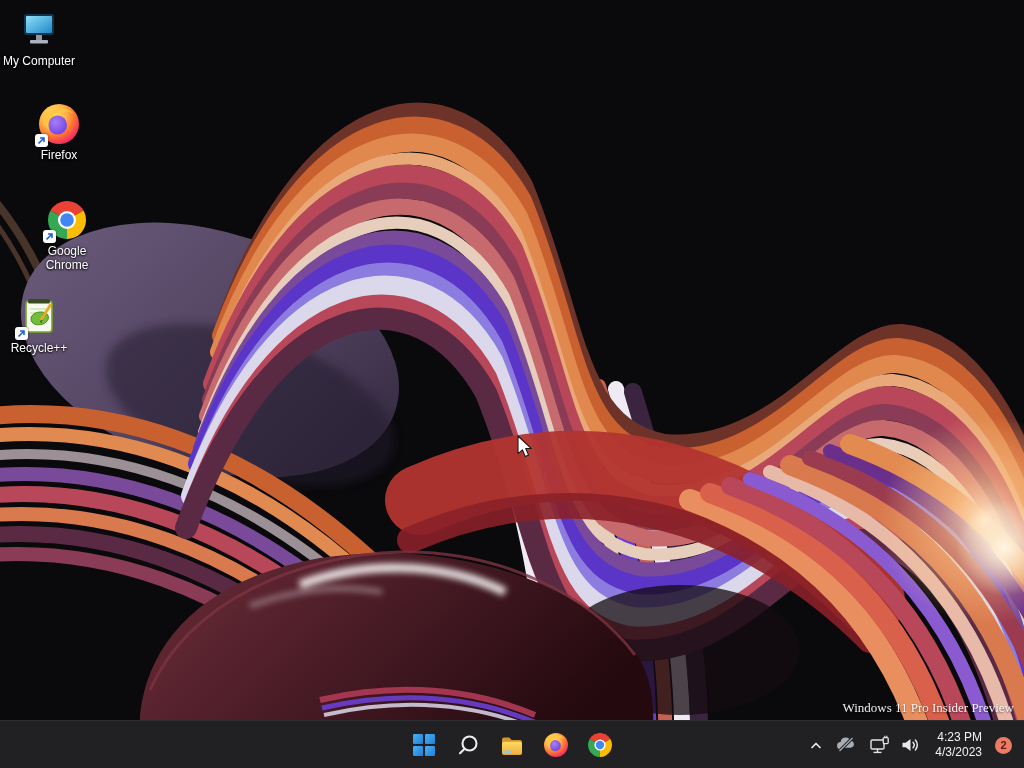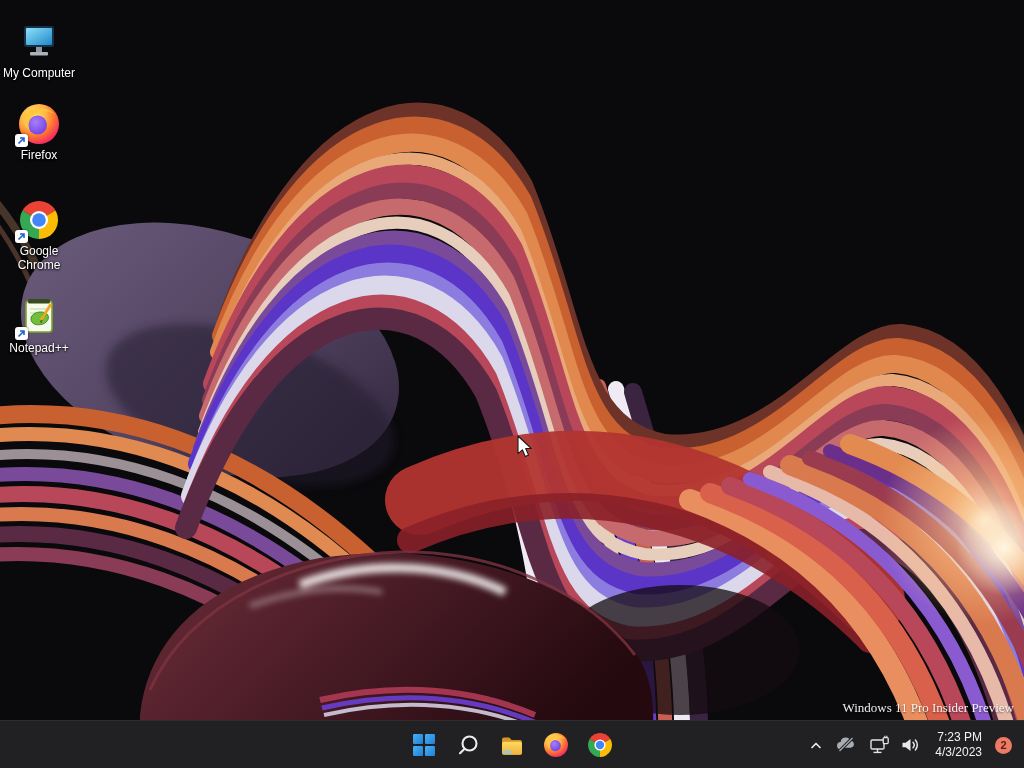--- a/index.html
+++ b/index.html
@@ -9,23 +9,23 @@
   .wallpaper{position:absolute;left:0;top:0;display:block;}
 
   
   .dcell{position:absolute;width:76px;display:flex;flex-direction:column;align-items:center;row-gap:2px;}
   .dart{position:relative;width:44px;height:44px;}
   .dart svg{display:block;}
   .sc-badge{position:absolute;left:-2px;bottom:-1px;width:13px;height:13px;background:#fff;border-radius:3px;
             box-shadow:0 0 2px rgba(0,0,0,.65);display:flex;align-items:center;justify-content:center;}
   .dlabel{font-size:12px;line-height:14px;color:#fff;text-align:center;max-width:76px;
           text-shadow:0 1px 2px rgba(0,0,0,.95),0 0 3px rgba(0,0,0,.75);}
-  #cell-mc{left:1px;top:20px;}
-  #cell-ff{left:1px;top:102px;}
-  #cell-gc{left:1px;top:198px;}
+  #cell-mc{left:1px;top:8px;}
+  #cell-ff{left:1px;top:102px;padding-left:20px;}
+  #cell-gc{left:1px;top:198px;padding-left:28px;}
   #cell-np{left:1px;top:295px;}
   #cell-rb{left:936px;top:596px;}
 
   
   .watermark{position:absolute;right:10px;bottom:53px;text-align:right;color:rgba(255,255,255,.93);
              font-size:13px;line-height:15px;text-shadow:0 1px 2px rgba(0,0,0,.55);font-family:Liberation Serif, serif;}
 
   
   .taskbar{position:absolute;left:0;bottom:0;width:1024px;height:48px;background:#212124;
            border-top:1px solid rgba(255,255,255,.055);box-sizing:border-box;}
@@ -228,21 +228,21 @@
         <circle cx="27" cy="20" r="1.6" fill="#2a3a10"></circle>
         <line x1="34" y1="9" x2="24" y2="25" stroke="#e8aa28" stroke-width="3"></line>
         <polygon points="23,26 26,24.5 24,28.5" fill="#6a4a20"></polygon>
       </svg>
       <span class="sc-badge">
         <svg width="9" height="9" viewBox="0 0 9 9">
             <path d="M1.5,7.5 L6.5,2.5 M3,2 h4 v4" fill="none" stroke="#1e62d0" stroke-width="1.6"></path>
           </svg>
       </span>
     </div>
-    <div class="dlabel">Notepad++</div>
+    <div class="dlabel">Recycle++</div>
   </div>
 
 
   <div class="watermark">
     <div>Windows 11 Pro Insider Preview</div>
   </div>
 
   <svg class="cursor" width="22" height="24" viewBox="0 0 22 24">
     <path d="M1,1 L1,18.6 L5.4,14.8 L8.3,21.6 L11.6,20.1 L8.7,13.5 L14.4,13.5 Z" fill="#ffffff" stroke="#1a1a1a" stroke-width="1.1" stroke-linejoin="round"></path>
   </svg>
@@ -342,20 +342,20 @@
           <line x1="17.8" y1="4.4" x2="17.8" y2="2.8" stroke="#e4e4e4" stroke-width="1.2"></line>
           <line x1="19.8" y1="4.4" x2="19.8" y2="2.8" stroke="#e4e4e4" stroke-width="1.2"></line>
         </svg>
         <svg width="24" height="24" viewBox="0 0 24 24">
           <path d="M4.5,9.8 h3.2 L12.5,6 v12 L7.7,14.2 H4.5 Z" fill="#e8e8e8"></path>
           <path d="M15,9.2 a4.2,4.2 0 0 1 0,5.6 M17.4,7 a7.6,7.6 0 0 1 0,10" fill="none" stroke="#e8e8e8" stroke-width="1.5" stroke-linecap="round"></path>
         </svg>
       </div>
 
       <div class="clock">
-        <div>7:23 PM</div>
+        <div>4:23 PM</div>
         <div>4/3/2023</div>
       </div>
 
       <div class="nbadge">2</div>
     </div>
   </div>
 </div>
 
 </body></html>

